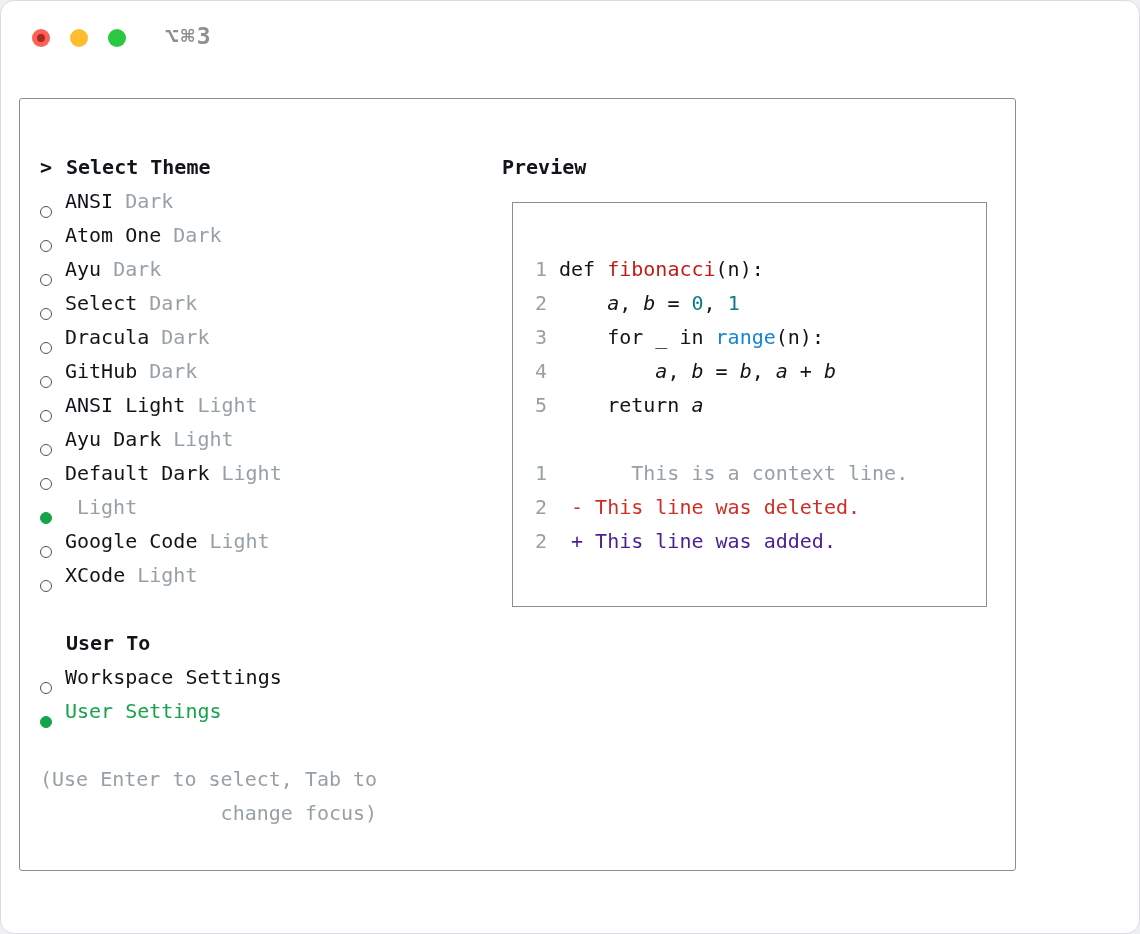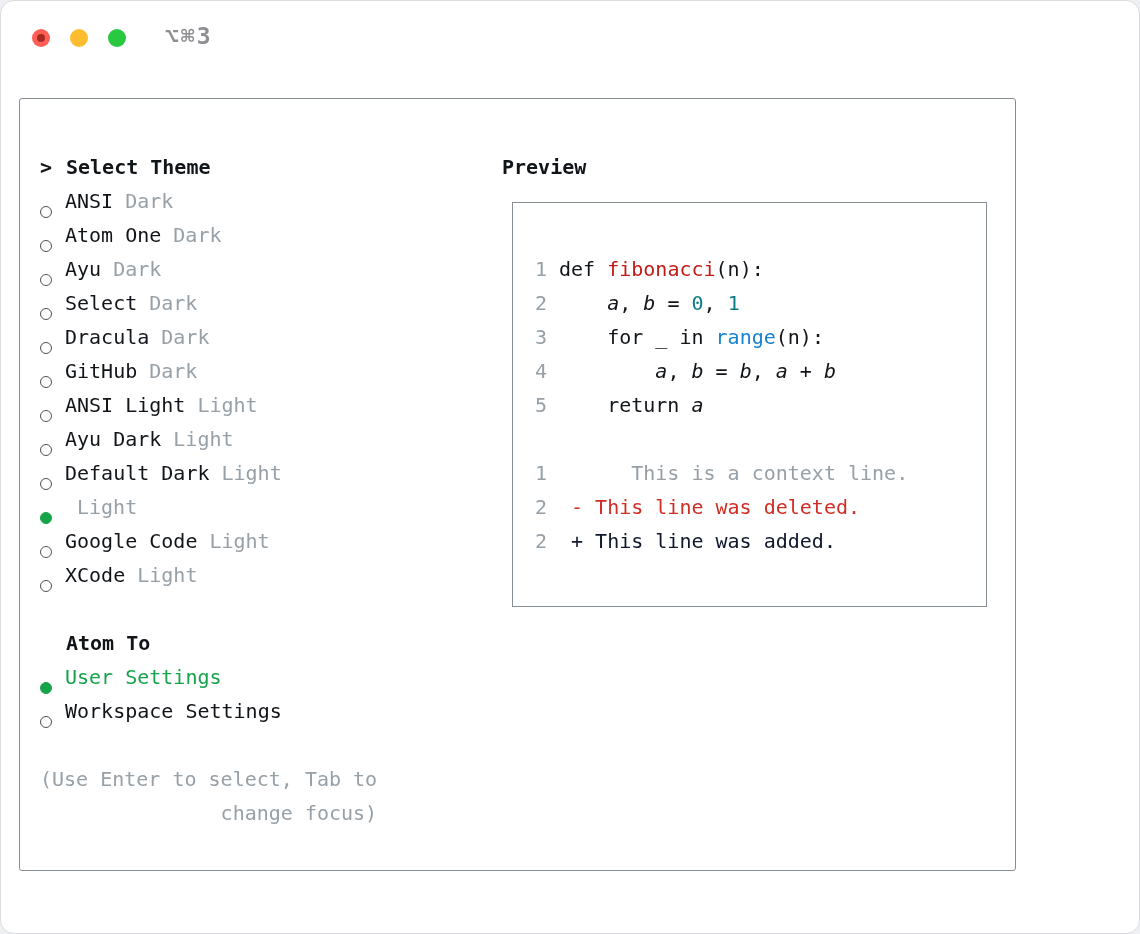--- a/index.html
+++ b/index.html
@@ -45,21 +45,21 @@
   .cl { display:flex; white-space:pre; }
   .ln { color:#97a0a7; width:14px; text-align:right; margin-right:12px; flex:none; }
   .code { white-space:pre; }
   .tk-p   { color:#111418; }
   .tk-fn  { color:#c41a16; }
   .tk-num { color:#0b7c85; }
   .tk-bi  { color:#1583d6; }
   .tk-v   { color:#111418; font-style:italic; }
   .diff-context .code { color:#97a0a7; }
   .diff-deleted .code { color:#d02e24; }
-  .diff-added   .code { color:#0f172a; }
+  .diff-added   .code { color:#4c1d95; }
   .spacer { height:34px; }
 </style>
 </head>
 <body>
 
 <div class="window">
 
   <div class="lights">
     <span class="light red"></span>
     <span class="light yellow"></span>
@@ -127,29 +127,29 @@
             <span class="tname">Google Code</span>
             <span class="tvariant">Light</span>
           </div>
           <div class="row">
             <span class="radio"></span>
             <span class="tname">XCode</span>
             <span class="tvariant">Light</span>
           </div>
         </div>
 
-      <div class="apply-title">Atom To</div>
+      <div class="apply-title">User To</div>
       <div id="apply-list">
+          <div class="row">
+            <span class="radio"></span>
+            <span class="alabel">Workspace Settings</span>
+          </div>
           <div class="row selected">
             <span class="radio"></span>
             <span class="alabel">User Settings</span>
-          </div>
-          <div class="row">
-            <span class="radio"></span>
-            <span class="alabel">Workspace Settings</span>
           </div>
         </div>
 
       <div class="hint">(Use Enter to select, Tab to
 change focus)</div>
     </div>
 
     <div class="preview-title">Preview</div>
 
     <div class="preview-box">

